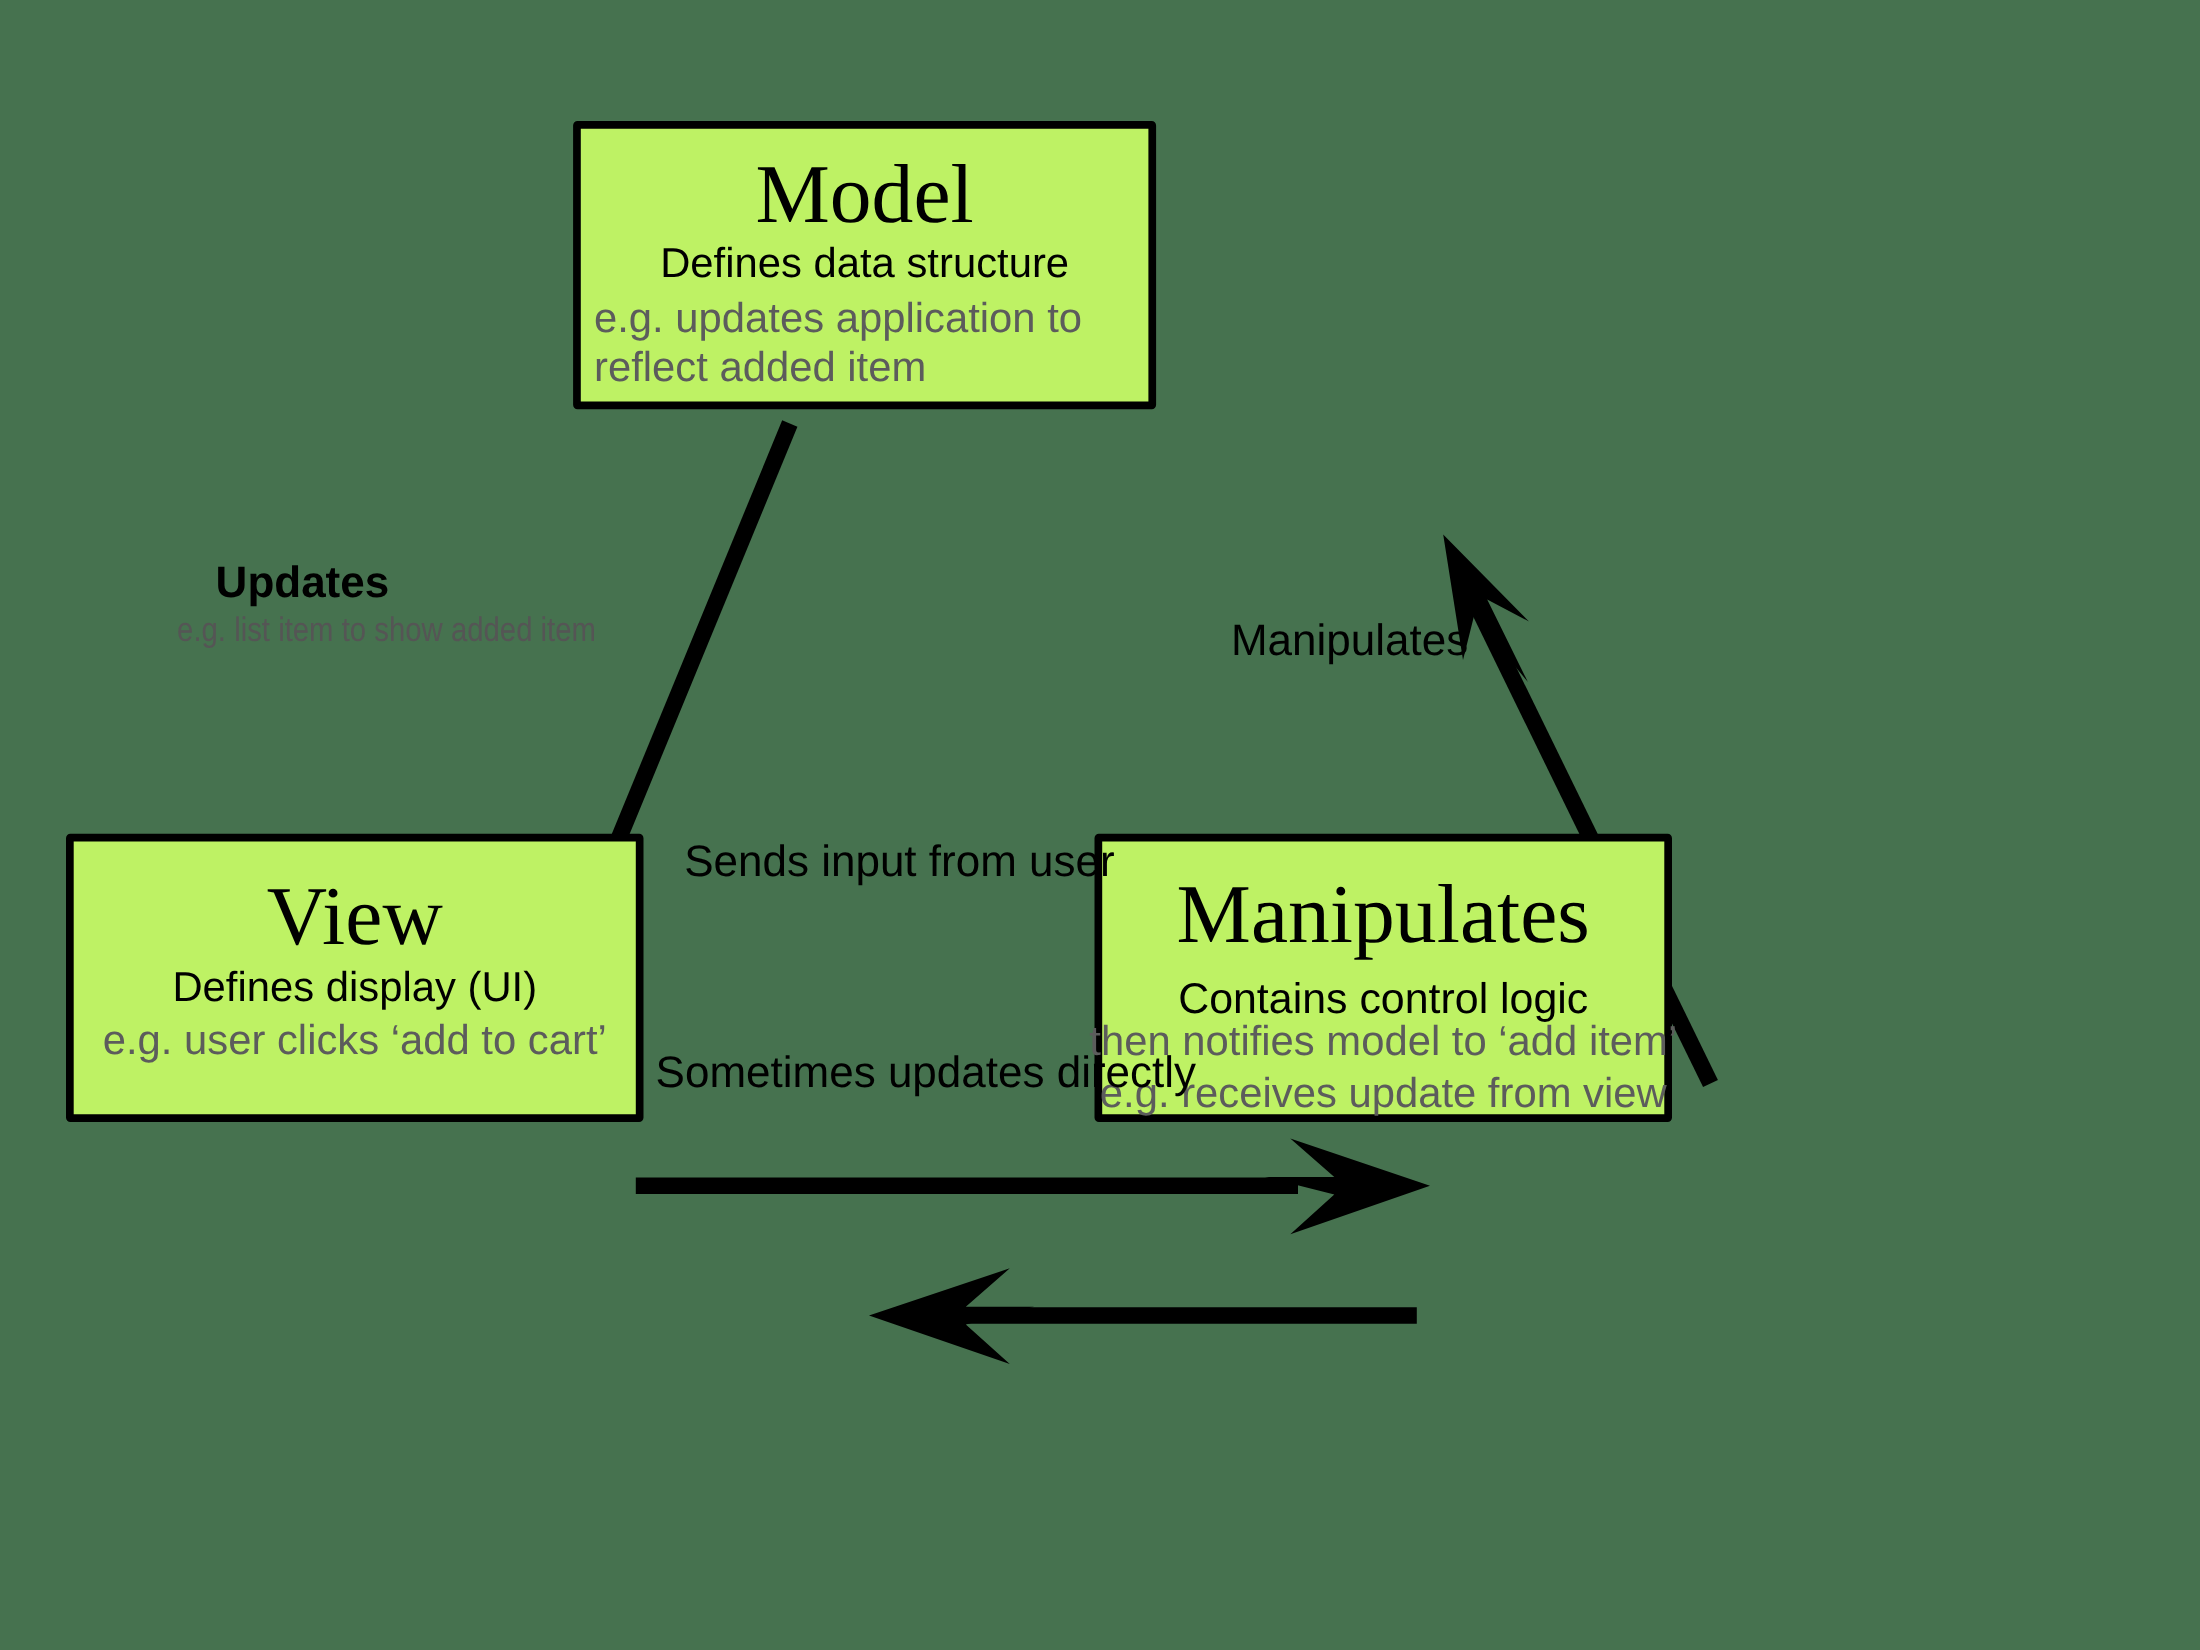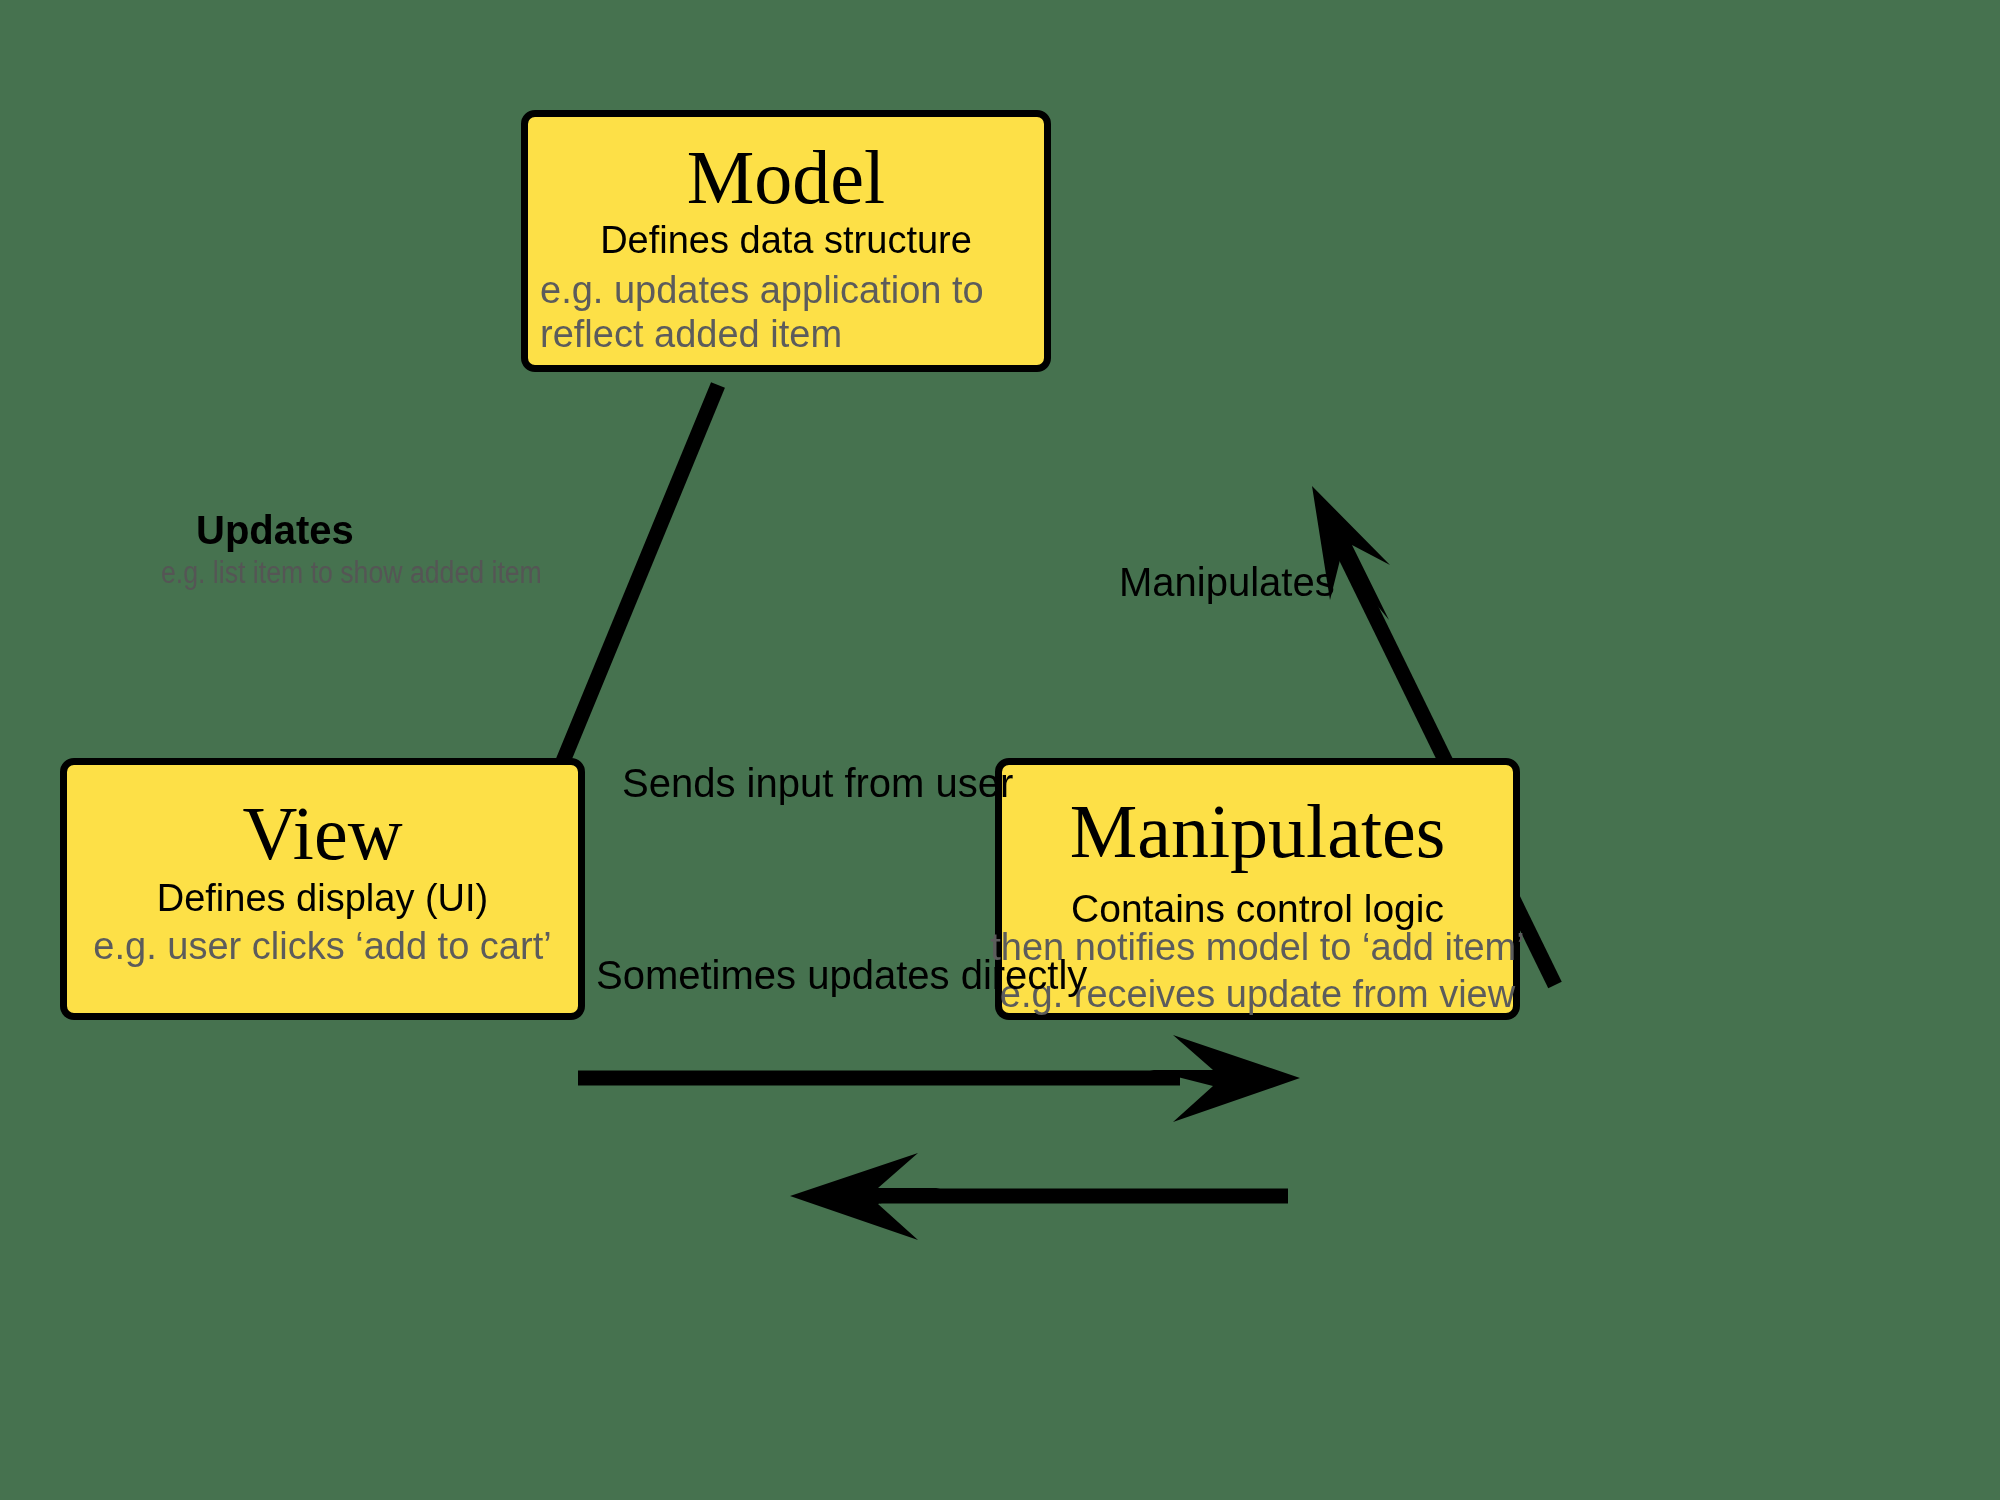--- a/index.html
+++ b/index.html
@@ -12,23 +12,23 @@
     width: 2000px;
     height: 1500px;
     background: #46724f;
     overflow: hidden;
     font-family: "Liberation Sans", sans-serif;
   }
 
   
   .node {
     position: absolute;
-    background: #fde047;
+    background: #bef264;
     border: 7px solid #000000;
-    border-radius: 14px;
+    border-radius: 4px;
     box-sizing: border-box;
     display: flex;
     flex-direction: column;
     align-items: center;
     justify-content: flex-start;
     z-index: 3;
   }
   .node-title {
     font-family: "Liberation Serif", "DejaVu Serif", serif;
     color: #000000;

